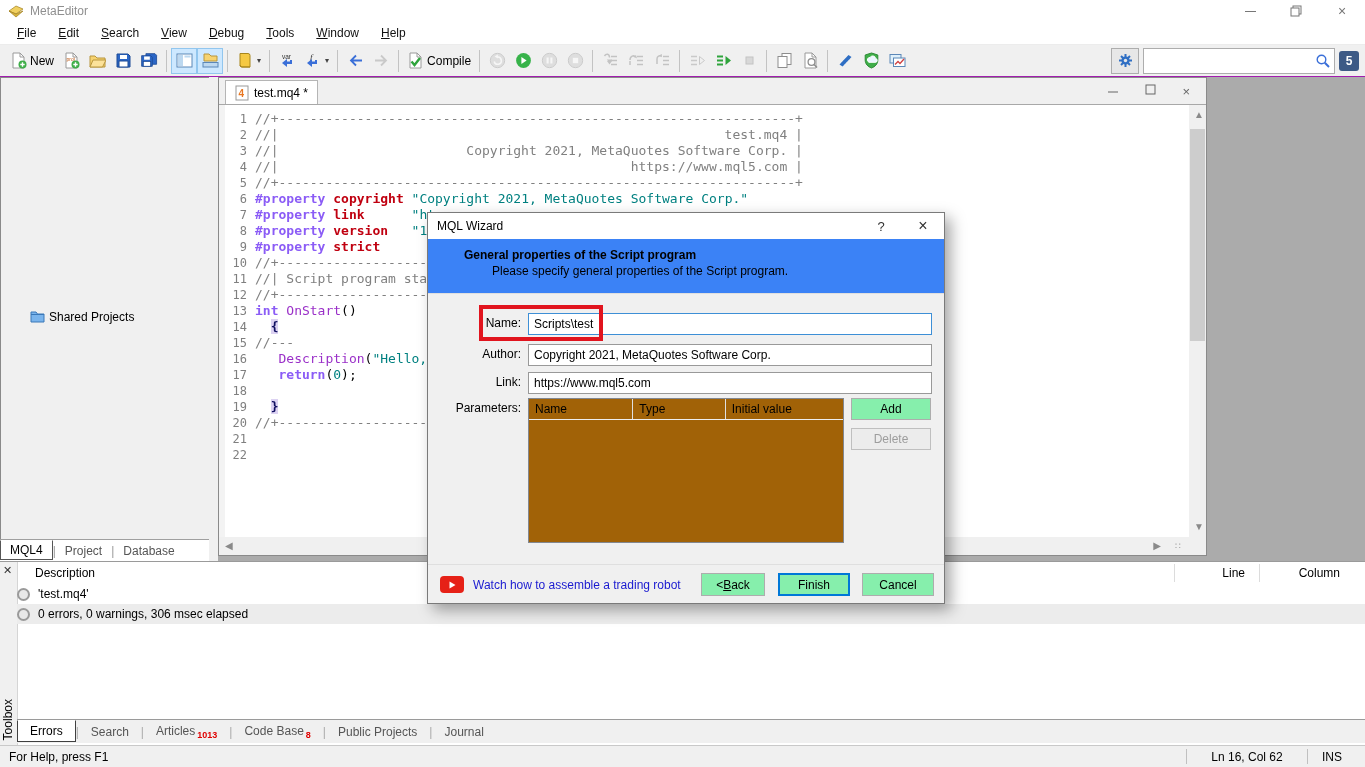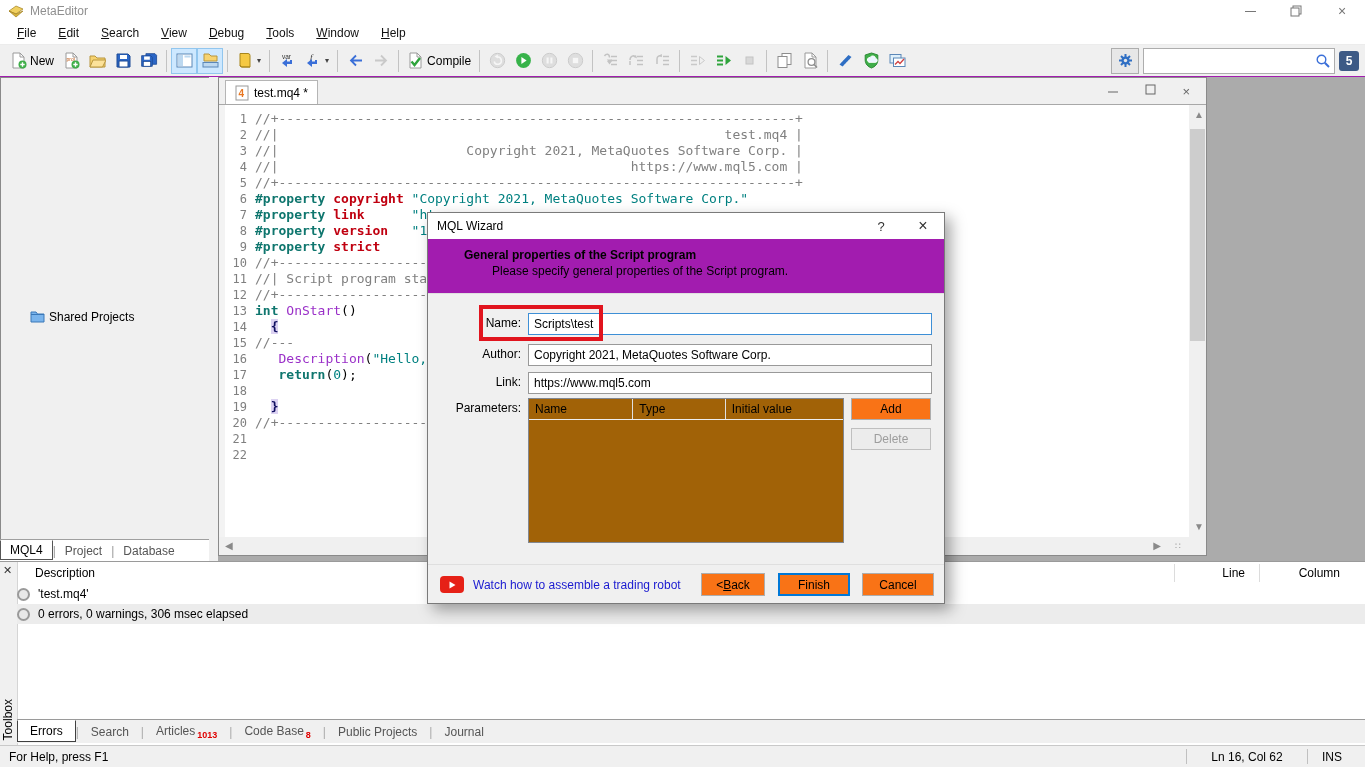--- a/index.html
+++ b/index.html
@@ -48,21 +48,21 @@
   .child{position:absolute;left:0;top:0;width:989px;height:479px;background:#f0f0f0;border:1px solid #8a8a8a;box-sizing:border-box;}
   .doctabs{height:26px;display:flex;align-items:flex-end;}
   .doctab{height:23px;margin-left:6px;background:#fff;border:1px solid #b5b5b5;border-bottom:none;display:flex;align-items:center;gap:5px;padding:0 9px;}
   .child-controls{margin-left:auto;display:flex;align-items:center;gap:26px;padding-right:16px;height:100%;color:#666;}
   .editor{position:absolute;top:26px;left:0;right:17px;bottom:18px;background:#fff;border-top:1px solid #a8a8a8;overflow:hidden;}
   .editor::before{content:'';position:absolute;left:0;top:0;bottom:0;width:6px;background:#f3f3f3;}
   .code{position:absolute;top:6px;left:6px;font-family:"DejaVu Sans Mono",monospace;font-size:13px;line-height:16px;}
   .cl{white-space:pre;height:16px;}
   .ln{display:inline-block;width:22px;text-align:right;color:#7f7f7f;margin-right:8px;font-size:12px;}
   .tk-cmt{color:#808080;}
-  .tk-kw{color:#0f766e;font-weight:bold;}
+  .tk-kw{color:#8b5cf6;font-weight:bold;}
   .tk-prop{color:#c00010;font-weight:bold;}
   .tk-str{color:#008080;}
   .tk-num{color:#008080;}
   .tk-fn{color:#9a30c8;}
   .tk-pl{color:#000;}
   .tk-brace{color:#101060;font-weight:bold;background:#dcd2f2;}
   .vscroll{position:absolute;top:26px;right:0;width:17px;bottom:18px;background:#f0f0f0;border-top:1px solid #a8a8a8;}
   .vthumb{position:absolute;top:24px;left:1px;right:1px;height:212px;background:#cdcdcd;}
   .hscroll{position:absolute;left:0;right:17px;bottom:0;height:18px;background:#f0f0f0;}
   .scroll-arrow{position:absolute;color:#8a8a8a;font-size:10px;line-height:10px;}
@@ -90,33 +90,33 @@
   .statusbar{position:absolute;left:0;right:0;bottom:0;height:22px;background:#f0f0f0;border-top:1px solid #c9c9c9;display:flex;align-items:center;padding:0 9px;box-sizing:border-box;}
   .sb-right{margin-left:auto;display:flex;align-items:center;height:100%;}
   .sb-sep{width:1px;height:15px;background:#c0c0c0;}
   .sb-pos{width:120px;text-align:center;}
   .sb-ins{width:48px;text-align:center;}
   
   .dialog{position:absolute;left:427px;top:212px;width:518px;height:392px;background:#f0f0f0;border:1px solid #7a7a7a;box-shadow:6px 6px 14px rgba(0,0,0,.35);z-index:10;box-sizing:border-box;}
   .dlg-titlebar{height:26px;background:#fff;display:flex;align-items:center;padding-left:9px;}
   .dlg-tcontrols{margin-left:auto;display:flex;height:100%;}
   .dlg-help,.dlg-close{width:42px;display:flex;align-items:center;justify-content:center;color:#333;font-size:13px;}
-  .dlg-header{position:absolute;left:0;right:0;top:26px;height:54px;background:#a21caf;border-bottom:1px solid #dfdfdf;}
+  .dlg-header{position:absolute;left:0;right:0;top:26px;height:54px;background:#3b82f6;border-bottom:1px solid #dfdfdf;}
   .dlg-heading{position:absolute;left:36px;top:9px;font-weight:bold;}
   .dlg-subheading{position:absolute;left:64px;top:25px;}
   .f-label{position:absolute;left:0;width:93px;text-align:right;}
   .input{position:absolute;left:100px;width:392px;height:18px;border:1px solid #999;background:#fff;padding:1px 5px;font:12px "Liberation Sans",sans-serif;}
   .input.focused{border:1px solid #3d8fd6;}
   .params-table{position:absolute;left:100px;top:185px;width:316px;height:145px;background:#a16207;border:1px solid #828790;box-sizing:border-box;}
   .pt-head{display:flex;height:20px;border-bottom:1px solid #ededed;}
   .pt-cell{padding:3px 6px;border-right:1px solid #e0e0e0;box-sizing:border-box;}
   .pt-cell:nth-child(1){width:105px;}
   .pt-cell:nth-child(2){width:93px;}
   .pt-cell:nth-child(3){width:118px;border-right:none;}
-  .win-push{border:1px solid #adadad;background:#f97316;font:12px "Liberation Sans",sans-serif;display:flex;align-items:center;justify-content:center;box-sizing:border-box;}
+  .win-push{border:1px solid #adadad;background:#86efac;font:12px "Liberation Sans",sans-serif;display:flex;align-items:center;justify-content:center;box-sizing:border-box;}
   .add-btn{position:absolute;left:423px;top:185px;width:80px;height:22px;}
   .del-btn{position:absolute;left:423px;top:215px;width:80px;height:22px;color:#9d9d9d;border-color:#bfbfbf;background:#ececec;}
   .dlg-footer{position:absolute;left:0;right:0;bottom:0;height:38px;border-top:1px solid #dfdfdf;}
   .yt-icon{position:absolute;left:12px;top:11px;width:24px;height:17px;background:#e62117;border-radius:4px;display:flex;align-items:center;justify-content:center;}
   .yt-link{position:absolute;left:45px;top:13px;color:#1a1ad0;}
   .back-btn{position:absolute;left:273px;top:8px;width:64px;height:23px;}
   .finish-btn{position:absolute;left:350px;top:8px;width:72px;height:23px;border:2px solid #0078d7;}
   .cancel-btn{position:absolute;left:434px;top:8px;width:72px;height:23px;}
   
   .redbox{position:absolute;left:479px;top:305px;width:124px;height:36px;border:4px solid #e1141e;z-index:20;box-sizing:border-box;}

